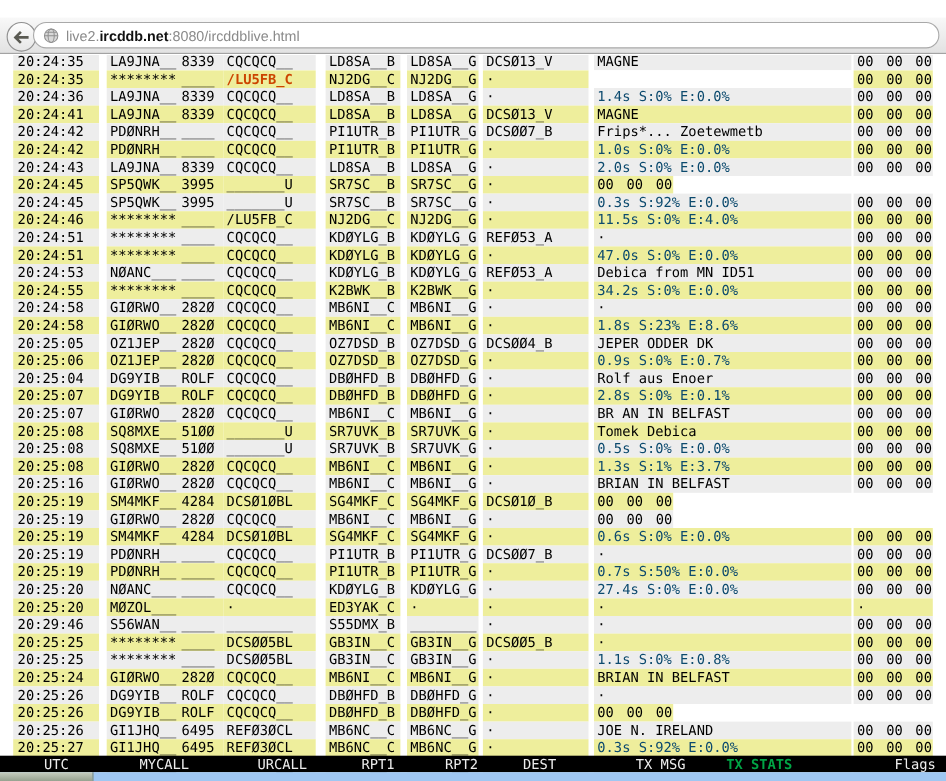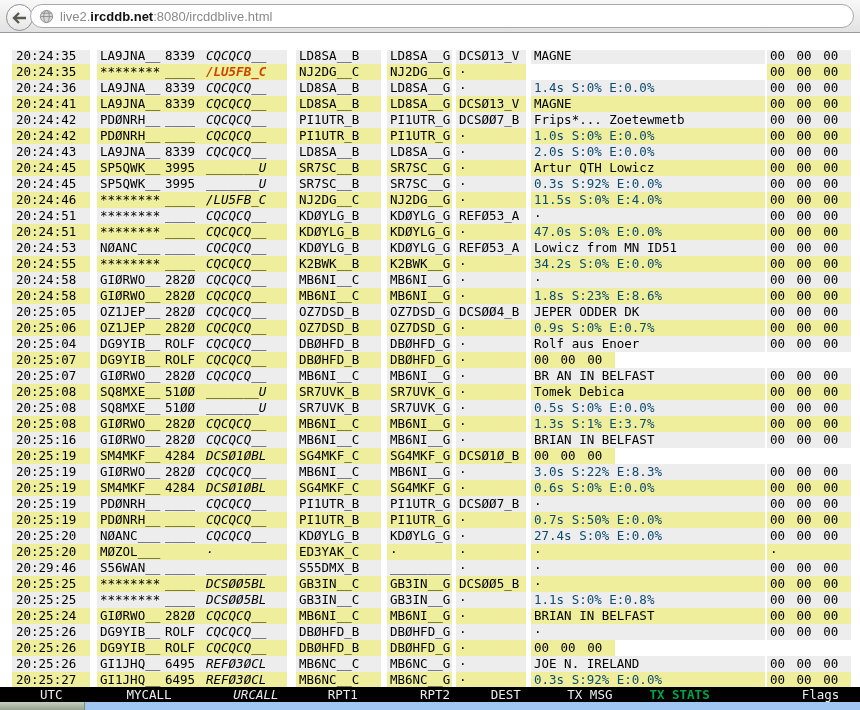--- a/index.html
+++ b/index.html
@@ -1,17 +1,17 @@
 <!DOCTYPE html>
 <html><head>
 <meta charset="utf-8">
 <style>
   html,body{margin:0;padding:0;background:#ffffff;width:860px;height:710px;overflow:hidden;
             font-family:"DejaVu Sans Mono",monospace;}
-  .chrome{position:absolute;top:0;left:0;width:860px;height:33px;
+  .chrome{position:absolute;top:16px;left:0;width:860px;height:33px;
           background:linear-gradient(#f8f8f8,#e2e2e2);border-bottom:1px solid #9a9a9a;box-sizing:border-box;}
   .backbtn{position:absolute;top:4px;left:6px;width:25px;height:25px;border:1px solid #8f8f8f;
            border-radius:50%;background:linear-gradient(#fdfdfd,#e6e6e6);display:flex;
            align-items:center;justify-content:center;cursor:pointer;}
   .backbtn svg{display:block;}
   .urlbar{position:absolute;top:4px;left:30px;width:824px;height:24px;background:#ffffff;
           border:1px solid #a9a9a9;border-radius:13px;box-sizing:border-box;
           display:flex;align-items:center;padding-left:8px;}
   .favicon{margin-right:6px;display:flex;align-items:center;}
   .urltext{font-family:"Liberation Sans",sans-serif;font-size:13px;color:#8a8a8a;white-space:pre;}
@@ -21,26 +21,26 @@
   .row{display:flex;height:16px;white-space:pre;}
   .row.clip{height:14px;overflow:hidden;}
   .row.clip .cell{margin-top:-2px;}
   .cell{height:16px;box-sizing:border-box;overflow:hidden;}
   .even .cell{background:#ededed;}
   .odd  .cell{background:#eeee9c;}
   .cell.whitebg{background:#ffffff;}
   .c-utc{width:78px;margin-left:12px;margin-right:7px;padding-left:4px;}
   .c-my {width:106px;padding-left:3px;}
   .c-my .cs{display:inline-block;width:65px;}
-  .c-ur {width:84px;margin-right:9px;padding-left:3px;font-style:italic;}
-  .c-r1 {width:85px;margin-right:6px;padding-left:3px;}
+  .c-ur {width:84px;margin-right:9px;padding-left:3px;}
+  .c-r1 {width:68px;margin-right:6px;padding-left:3px;}
   .c-r2 {width:65px;margin-right:4px;padding-left:3px;}
-  .c-de {width:70px;margin-right:5px;padding-left:3px;}
+  .c-de {width:96px;margin-right:5px;padding-left:3px;}
   .c-msg{width:234px;margin-right:2px;padding-left:3px;}
-  .c-fl {width:84px;padding-left:3px;word-spacing:4px;}
+  .c-fl {width:72px;padding-left:3px;word-spacing:4px;}
   .stats{color:#0c4a6e;font-weight:normal;}
   .hl{color:#cc4400;font-weight:bold;}
   .footer{position:absolute;left:0;bottom:8px;width:860px;height:15px;background:#000000;
           color:#ececec;font-size:12.5px;line-height:15px;display:flex;white-space:pre;padding-left:24px;}
   .footer .fcell{background:transparent;height:15px;}
   .footer .txstats{color:#00a445;font-weight:bold;margin-left:37px;margin-top:17px;}
   .bottomstrip{position:absolute;left:0;bottom:0;width:860px;height:8px;background:#9fc7f2;}
   .stripbox{position:absolute;left:0;bottom:0;width:84px;height:8px;
             background:linear-gradient(#c6cec0,#96a290);border-right:1px solid #7e8c7a;}
 </style>
@@ -69,40 +69,40 @@
 </div>
 
 <div class="grid" id="grid">
     <div class="row even clip"><div class="cell c-utc">20:24:35</div><div class="cell c-my"><span class="cs">LA9JNA__</span><span>8339</span></div><div class="cell c-ur">CQCQCQ__</div><div class="cell c-r1">LD8SA__B</div><div class="cell c-r2">LD8SA__G</div><div class="cell c-de">DCSØ13_V</div><div class="cell c-msg">MAGNE</div><div class="cell c-fl">00 00 00</div></div>
     <div class="row odd"><div class="cell c-utc">20:24:35</div><div class="cell c-my"><span class="cs">********</span><span>____</span></div><div class="cell c-ur hl">/LU5FB_C</div><div class="cell c-r1">NJ2DG__C</div><div class="cell c-r2">NJ2DG__G</div><div class="cell c-de">·</div><div class="cell c-msg whitebg"></div><div class="cell c-fl">00 00 00</div></div>
     <div class="row even"><div class="cell c-utc">20:24:36</div><div class="cell c-my"><span class="cs">LA9JNA__</span><span>8339</span></div><div class="cell c-ur">CQCQCQ__</div><div class="cell c-r1">LD8SA__B</div><div class="cell c-r2">LD8SA__G</div><div class="cell c-de">·</div><div class="cell c-msg stats">1.4s S:0% E:0.0%</div><div class="cell c-fl">00 00 00</div></div>
     <div class="row odd"><div class="cell c-utc">20:24:41</div><div class="cell c-my"><span class="cs">LA9JNA__</span><span>8339</span></div><div class="cell c-ur">CQCQCQ__</div><div class="cell c-r1">LD8SA__B</div><div class="cell c-r2">LD8SA__G</div><div class="cell c-de">DCSØ13_V</div><div class="cell c-msg">MAGNE</div><div class="cell c-fl">00 00 00</div></div>
     <div class="row even"><div class="cell c-utc">20:24:42</div><div class="cell c-my"><span class="cs">PDØNRH__</span><span>____</span></div><div class="cell c-ur">CQCQCQ__</div><div class="cell c-r1">PI1UTR_B</div><div class="cell c-r2">PI1UTR_G</div><div class="cell c-de">DCSØØ7_B</div><div class="cell c-msg">Frips*... Zoetewmetb</div><div class="cell c-fl">00 00 00</div></div>
     <div class="row odd"><div class="cell c-utc">20:24:42</div><div class="cell c-my"><span class="cs">PDØNRH__</span><span>____</span></div><div class="cell c-ur">CQCQCQ__</div><div class="cell c-r1">PI1UTR_B</div><div class="cell c-r2">PI1UTR_G</div><div class="cell c-de">·</div><div class="cell c-msg stats">1.0s S:0% E:0.0%</div><div class="cell c-fl">00 00 00</div></div>
     <div class="row even"><div class="cell c-utc">20:24:43</div><div class="cell c-my"><span class="cs">LA9JNA__</span><span>8339</span></div><div class="cell c-ur">CQCQCQ__</div><div class="cell c-r1">LD8SA__B</div><div class="cell c-r2">LD8SA__G</div><div class="cell c-de">·</div><div class="cell c-msg stats">2.0s S:0% E:0.0%</div><div class="cell c-fl">00 00 00</div></div>
-    <div class="row odd"><div class="cell c-utc">20:24:45</div><div class="cell c-my"><span class="cs">SP5QWK__</span><span>3995</span></div><div class="cell c-ur">_______U</div><div class="cell c-r1">SR7SC__B</div><div class="cell c-r2">SR7SC__G</div><div class="cell c-de">·</div><div class="cell c-msg">Artur QTH Lowicz</div><div class="cell c-fl">00 00 00</div></div>
+    <div class="row odd"><div class="cell c-utc">20:24:45</div><div class="cell c-my"><span class="cs">SP5QWK__</span><span>3995</span></div><div class="cell c-ur">_______U</div><div class="cell c-r1">SR7SC__B</div><div class="cell c-r2">SR7SC__G</div><div class="cell c-de">·</div><div class="cell c-fl">00 00 00</div></div>
     <div class="row even"><div class="cell c-utc">20:24:45</div><div class="cell c-my"><span class="cs">SP5QWK__</span><span>3995</span></div><div class="cell c-ur">_______U</div><div class="cell c-r1">SR7SC__B</div><div class="cell c-r2">SR7SC__G</div><div class="cell c-de">·</div><div class="cell c-msg stats">0.3s S:92% E:0.0%</div><div class="cell c-fl">00 00 00</div></div>
     <div class="row odd"><div class="cell c-utc">20:24:46</div><div class="cell c-my"><span class="cs">********</span><span>____</span></div><div class="cell c-ur">/LU5FB_C</div><div class="cell c-r1">NJ2DG__C</div><div class="cell c-r2">NJ2DG__G</div><div class="cell c-de">·</div><div class="cell c-msg stats">11.5s S:0% E:4.0%</div><div class="cell c-fl">00 00 00</div></div>
     <div class="row even"><div class="cell c-utc">20:24:51</div><div class="cell c-my"><span class="cs">********</span><span>____</span></div><div class="cell c-ur">CQCQCQ__</div><div class="cell c-r1">KDØYLG_B</div><div class="cell c-r2">KDØYLG_G</div><div class="cell c-de">REFØ53_A</div><div class="cell c-msg">·</div><div class="cell c-fl">00 00 00</div></div>
     <div class="row odd"><div class="cell c-utc">20:24:51</div><div class="cell c-my"><span class="cs">********</span><span>____</span></div><div class="cell c-ur">CQCQCQ__</div><div class="cell c-r1">KDØYLG_B</div><div class="cell c-r2">KDØYLG_G</div><div class="cell c-de">·</div><div class="cell c-msg stats">47.0s S:0% E:0.0%</div><div class="cell c-fl">00 00 00</div></div>
-    <div class="row even"><div class="cell c-utc">20:24:53</div><div class="cell c-my"><span class="cs">NØANC___</span><span>____</span></div><div class="cell c-ur">CQCQCQ__</div><div class="cell c-r1">KDØYLG_B</div><div class="cell c-r2">KDØYLG_G</div><div class="cell c-de">REFØ53_A</div><div class="cell c-msg">Lowicz from MN ID51</div><div class="cell c-fl">00 00 00</div></div>
+    <div class="row even"><div class="cell c-utc">20:24:53</div><div class="cell c-my"><span class="cs">NØANC___</span><span>____</span></div><div class="cell c-ur">CQCQCQ__</div><div class="cell c-r1">KDØYLG_B</div><div class="cell c-r2">KDØYLG_G</div><div class="cell c-de">REFØ53_A</div><div class="cell c-msg">Debica from MN ID51</div><div class="cell c-fl">00 00 00</div></div>
     <div class="row odd"><div class="cell c-utc">20:24:55</div><div class="cell c-my"><span class="cs">********</span><span>____</span></div><div class="cell c-ur">CQCQCQ__</div><div class="cell c-r1">K2BWK__B</div><div class="cell c-r2">K2BWK__G</div><div class="cell c-de">·</div><div class="cell c-msg stats">34.2s S:0% E:0.0%</div><div class="cell c-fl">00 00 00</div></div>
     <div class="row even"><div class="cell c-utc">20:24:58</div><div class="cell c-my"><span class="cs">GIØRWO__</span><span>282Ø</span></div><div class="cell c-ur">CQCQCQ__</div><div class="cell c-r1">MB6NI__C</div><div class="cell c-r2">MB6NI__G</div><div class="cell c-de">·</div><div class="cell c-msg">·</div><div class="cell c-fl">00 00 00</div></div>
     <div class="row odd"><div class="cell c-utc">20:24:58</div><div class="cell c-my"><span class="cs">GIØRWO__</span><span>282Ø</span></div><div class="cell c-ur">CQCQCQ__</div><div class="cell c-r1">MB6NI__C</div><div class="cell c-r2">MB6NI__G</div><div class="cell c-de">·</div><div class="cell c-msg stats">1.8s S:23% E:8.6%</div><div class="cell c-fl">00 00 00</div></div>
     <div class="row even"><div class="cell c-utc">20:25:05</div><div class="cell c-my"><span class="cs">OZ1JEP__</span><span>282Ø</span></div><div class="cell c-ur">CQCQCQ__</div><div class="cell c-r1">OZ7DSD_B</div><div class="cell c-r2">OZ7DSD_G</div><div class="cell c-de">DCSØØ4_B</div><div class="cell c-msg">JEPER ODDER DK</div><div class="cell c-fl">00 00 00</div></div>
     <div class="row odd"><div class="cell c-utc">20:25:06</div><div class="cell c-my"><span class="cs">OZ1JEP__</span><span>282Ø</span></div><div class="cell c-ur">CQCQCQ__</div><div class="cell c-r1">OZ7DSD_B</div><div class="cell c-r2">OZ7DSD_G</div><div class="cell c-de">·</div><div class="cell c-msg stats">0.9s S:0% E:0.7%</div><div class="cell c-fl">00 00 00</div></div>
     <div class="row even"><div class="cell c-utc">20:25:04</div><div class="cell c-my"><span class="cs">DG9YIB__</span><span>ROLF</span></div><div class="cell c-ur">CQCQCQ__</div><div class="cell c-r1">DBØHFD_B</div><div class="cell c-r2">DBØHFD_G</div><div class="cell c-de">·</div><div class="cell c-msg">Rolf aus Enoer</div><div class="cell c-fl">00 00 00</div></div>
-    <div class="row odd"><div class="cell c-utc">20:25:07</div><div class="cell c-my"><span class="cs">DG9YIB__</span><span>ROLF</span></div><div class="cell c-ur">CQCQCQ__</div><div class="cell c-r1">DBØHFD_B</div><div class="cell c-r2">DBØHFD_G</div><div class="cell c-de">·</div><div class="cell c-fl">00 00 00</div></div>
+    <div class="row odd"><div class="cell c-utc">20:25:07</div><div class="cell c-my"><span class="cs">DG9YIB__</span><span>ROLF</span></div><div class="cell c-ur">CQCQCQ__</div><div class="cell c-r1">DBØHFD_B</div><div class="cell c-r2">DBØHFD_G</div><div class="cell c-de">·</div><div class="cell c-msg stats">2.8s S:0% E:0.1%</div><div class="cell c-fl">00 00 00</div></div>
     <div class="row even"><div class="cell c-utc">20:25:07</div><div class="cell c-my"><span class="cs">GIØRWO__</span><span>282Ø</span></div><div class="cell c-ur">CQCQCQ__</div><div class="cell c-r1">MB6NI__C</div><div class="cell c-r2">MB6NI__G</div><div class="cell c-de">·</div><div class="cell c-msg">BR AN IN BELFAST</div><div class="cell c-fl">00 00 00</div></div>
     <div class="row odd"><div class="cell c-utc">20:25:08</div><div class="cell c-my"><span class="cs">SQ8MXE__</span><span>51ØØ</span></div><div class="cell c-ur">_______U</div><div class="cell c-r1">SR7UVK_B</div><div class="cell c-r2">SR7UVK_G</div><div class="cell c-de">·</div><div class="cell c-msg">Tomek Debica</div><div class="cell c-fl">00 00 00</div></div>
     <div class="row even"><div class="cell c-utc">20:25:08</div><div class="cell c-my"><span class="cs">SQ8MXE__</span><span>51ØØ</span></div><div class="cell c-ur">_______U</div><div class="cell c-r1">SR7UVK_B</div><div class="cell c-r2">SR7UVK_G</div><div class="cell c-de">·</div><div class="cell c-msg stats">0.5s S:0% E:0.0%</div><div class="cell c-fl">00 00 00</div></div>
     <div class="row odd"><div class="cell c-utc">20:25:08</div><div class="cell c-my"><span class="cs">GIØRWO__</span><span>282Ø</span></div><div class="cell c-ur">CQCQCQ__</div><div class="cell c-r1">MB6NI__C</div><div class="cell c-r2">MB6NI__G</div><div class="cell c-de">·</div><div class="cell c-msg stats">1.3s S:1% E:3.7%</div><div class="cell c-fl">00 00 00</div></div>
     <div class="row even"><div class="cell c-utc">20:25:16</div><div class="cell c-my"><span class="cs">GIØRWO__</span><span>282Ø</span></div><div class="cell c-ur">CQCQCQ__</div><div class="cell c-r1">MB6NI__C</div><div class="cell c-r2">MB6NI__G</div><div class="cell c-de">·</div><div class="cell c-msg">BRIAN IN BELFAST</div><div class="cell c-fl">00 00 00</div></div>
     <div class="row odd"><div class="cell c-utc">20:25:19</div><div class="cell c-my"><span class="cs">SM4MKF__</span><span>4284</span></div><div class="cell c-ur">DCSØ1ØBL</div><div class="cell c-r1">SG4MKF_C</div><div class="cell c-r2">SG4MKF_G</div><div class="cell c-de">DCSØ1Ø_B</div><div class="cell c-fl">00 00 00</div></div>
-    <div class="row even"><div class="cell c-utc">20:25:19</div><div class="cell c-my"><span class="cs">GIØRWO__</span><span>282Ø</span></div><div class="cell c-ur">CQCQCQ__</div><div class="cell c-r1">MB6NI__C</div><div class="cell c-r2">MB6NI__G</div><div class="cell c-de">·</div><div class="cell c-msg stats">3.0s S:22% E:8.3%</div><div class="cell c-fl">00 00 00</div></div>
+    <div class="row even"><div class="cell c-utc">20:25:19</div><div class="cell c-my"><span class="cs">GIØRWO__</span><span>282Ø</span></div><div class="cell c-ur">CQCQCQ__</div><div class="cell c-r1">MB6NI__C</div><div class="cell c-r2">MB6NI__G</div><div class="cell c-de">·</div><div class="cell c-fl">00 00 00</div></div>
     <div class="row odd"><div class="cell c-utc">20:25:19</div><div class="cell c-my"><span class="cs">SM4MKF__</span><span>4284</span></div><div class="cell c-ur">DCSØ1ØBL</div><div class="cell c-r1">SG4MKF_C</div><div class="cell c-r2">SG4MKF_G</div><div class="cell c-de">·</div><div class="cell c-msg stats">0.6s S:0% E:0.0%</div><div class="cell c-fl">00 00 00</div></div>
     <div class="row even"><div class="cell c-utc">20:25:19</div><div class="cell c-my"><span class="cs">PDØNRH__</span><span>____</span></div><div class="cell c-ur">CQCQCQ__</div><div class="cell c-r1">PI1UTR_B</div><div class="cell c-r2">PI1UTR_G</div><div class="cell c-de">DCSØØ7_B</div><div class="cell c-msg">·</div><div class="cell c-fl">00 00 00</div></div>
     <div class="row odd"><div class="cell c-utc">20:25:19</div><div class="cell c-my"><span class="cs">PDØNRH__</span><span>____</span></div><div class="cell c-ur">CQCQCQ__</div><div class="cell c-r1">PI1UTR_B</div><div class="cell c-r2">PI1UTR_G</div><div class="cell c-de">·</div><div class="cell c-msg stats">0.7s S:50% E:0.0%</div><div class="cell c-fl">00 00 00</div></div>
     <div class="row even"><div class="cell c-utc">20:25:20</div><div class="cell c-my"><span class="cs">NØANC___</span><span>____</span></div><div class="cell c-ur">CQCQCQ__</div><div class="cell c-r1">KDØYLG_B</div><div class="cell c-r2">KDØYLG_G</div><div class="cell c-de">·</div><div class="cell c-msg stats">27.4s S:0% E:0.0%</div><div class="cell c-fl">00 00 00</div></div>
     <div class="row odd"><div class="cell c-utc">20:25:20</div><div class="cell c-my"><span class="cs">MØZOL___</span><span></span></div><div class="cell c-ur">·</div><div class="cell c-r1">ED3YAK_C</div><div class="cell c-r2">·</div><div class="cell c-de">·</div><div class="cell c-msg">·</div><div class="cell c-fl">·</div></div>
     <div class="row even"><div class="cell c-utc">20:29:46</div><div class="cell c-my"><span class="cs">S56WAN__</span><span>____</span></div><div class="cell c-ur">________</div><div class="cell c-r1">S55DMX_B</div><div class="cell c-r2">________</div><div class="cell c-de">·</div><div class="cell c-msg">·</div><div class="cell c-fl">00 00 00</div></div>
     <div class="row odd"><div class="cell c-utc">20:25:25</div><div class="cell c-my"><span class="cs">********</span><span>____</span></div><div class="cell c-ur">DCSØØ5BL</div><div class="cell c-r1">GB3IN__C</div><div class="cell c-r2">GB3IN__G</div><div class="cell c-de">DCSØØ5_B</div><div class="cell c-msg">·</div><div class="cell c-fl">00 00 00</div></div>
     <div class="row even"><div class="cell c-utc">20:25:25</div><div class="cell c-my"><span class="cs">********</span><span>____</span></div><div class="cell c-ur">DCSØØ5BL</div><div class="cell c-r1">GB3IN__C</div><div class="cell c-r2">GB3IN__G</div><div class="cell c-de">·</div><div class="cell c-msg stats">1.1s S:0% E:0.8%</div><div class="cell c-fl">00 00 00</div></div>
     <div class="row odd"><div class="cell c-utc">20:25:24</div><div class="cell c-my"><span class="cs">GIØRWO__</span><span>282Ø</span></div><div class="cell c-ur">CQCQCQ__</div><div class="cell c-r1">MB6NI__C</div><div class="cell c-r2">MB6NI__G</div><div class="cell c-de">·</div><div class="cell c-msg">BRIAN IN BELFAST</div><div class="cell c-fl">00 00 00</div></div>
     <div class="row even"><div class="cell c-utc">20:25:26</div><div class="cell c-my"><span class="cs">DG9YIB__</span><span>ROLF</span></div><div class="cell c-ur">CQCQCQ__</div><div class="cell c-r1">DBØHFD_B</div><div class="cell c-r2">DBØHFD_G</div><div class="cell c-de">·</div><div class="cell c-msg">·</div><div class="cell c-fl">00 00 00</div></div>

